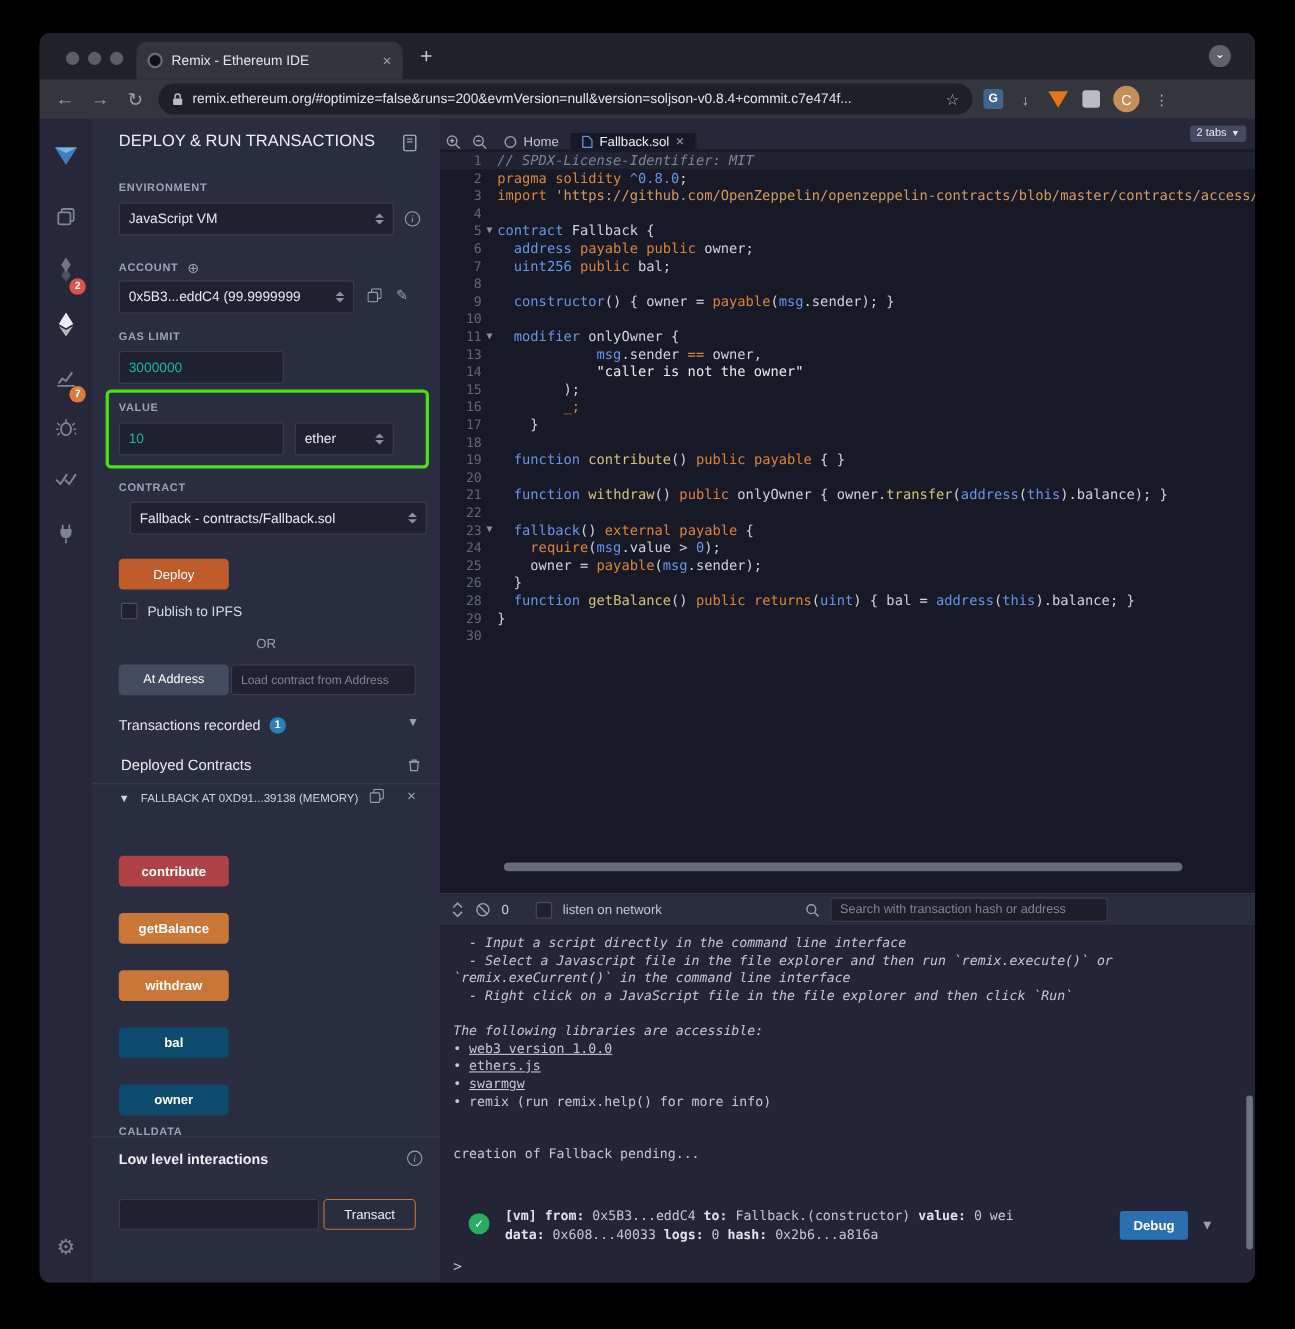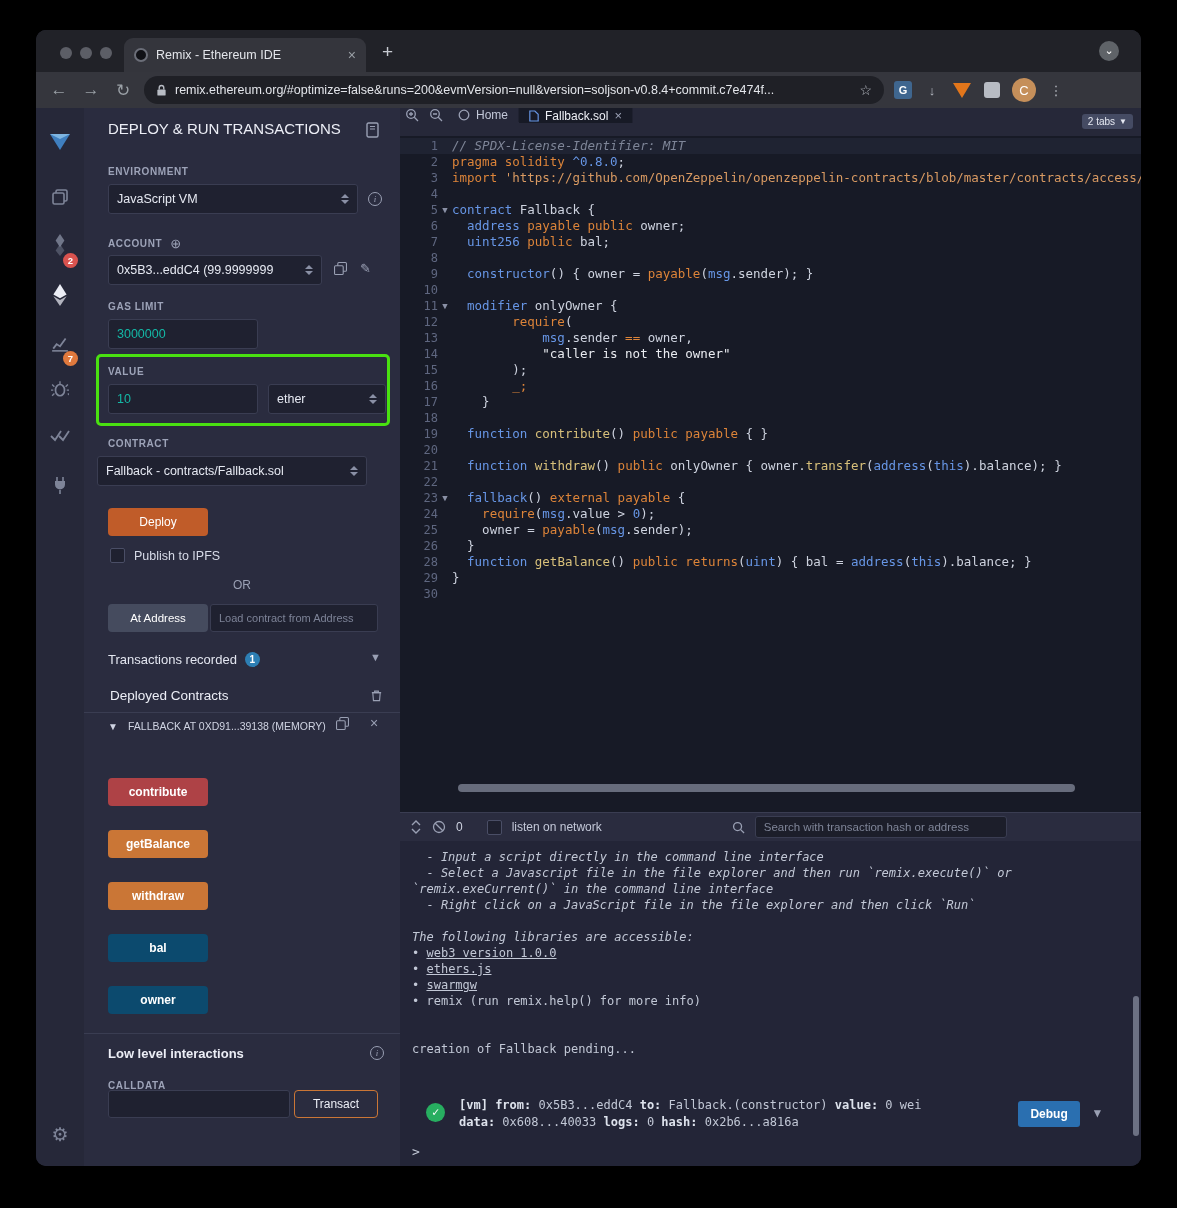--- a/index.html
+++ b/index.html
@@ -51,21 +51,21 @@
 .btn-info{background:#0c4a6e}
 .btn-slate{background:#454b5e;font-size:11.5px}
 .checkbox{width:15px;height:15px;background:#1f2130;border:1px solid #4a4e66;border-radius:2px;display:inline-block}
 .divider{height:1px;background:#3a3d52;width:100%}
 .icbtn{color:#9aa0b4;display:flex;align-items:center}
 .infoi{width:14px;height:14px;border-radius:50%;border:1px solid #9aa0b4;color:#9aa0b4;font-size:9px;text-align:center;line-height:13px;font-style:italic;font-family:"Liberation Serif",serif}
 .greenbox{border:3px solid #49e111;border-radius:5px;pointer-events:none;z-index:5}
 .badge-circ{display:inline-block;min-width:15px;height:15px;border-radius:50%;background:#2d7fb4;color:#fff;font-size:10px;text-align:center;line-height:15px;font-weight:bold}
 
 .editorcol{flex:1;display:flex;flex-direction:column;min-width:0;background:#171a26}
-.edtabs{height:28px;background:#262839;display:flex;align-items:flex-start;flex:none;position:relative}
+.edtabs{height:28px;background:#262839;display:flex;align-items:flex-end;flex:none;position:relative}
 .zoomic{width:24px;display:flex;align-items:center;justify-content:center;color:#9aa0b4}
 .edtab{display:flex;align-items:center;gap:6px;padding:0 10px;font-size:12px;color:#c3c8d8;border-right:1px solid #1f2130}
 .edtab.active{background:#171a26;color:#eef0f6}
 .edtab .x{color:#9aa0b4;font-size:13px}
 .tabcount{position:absolute;right:8px;top:6px;background:#454b63;border-radius:3px;color:#e6e9f2;font-size:10px;padding:2px 6px;display:flex;gap:4px;align-items:center}
 .code{flex:none;height:644px;overflow:hidden;padding-top:2px;font-family:"DejaVu Sans Mono","Liberation Mono",monospace;font-size:12.5px;line-height:16px}
 .cl{display:flex;height:16px;white-space:pre}
 .cl.hl{background:rgba(110,120,160,.10)}
 .gut{width:38px;text-align:right;color:#5f6780;flex:none;font-size:12px}
 .fold{width:14px;text-align:center;color:#8a90a5;flex:none;font-size:9px;line-height:16px}
@@ -241,30 +241,30 @@
             </svg>
       </span>
       <span class="pa icbtn" style="left:276px;top:153px;font-size:13px">✎</span>
 
       <div class="pa plabel" style="left:24px;top:193px">GAS LIMIT</div>
       <input class="pa pinput" style="left: 24px; top: 211px; width: 150px;" value="3000000">
 
       <div class="pa greenbox" style="left:12px;top:246px;width:294px;height:72px"></div>
       <div class="pa plabel" style="left:24px;top:258px">VALUE</div>
       <input class="pa pinput" style="left: 24px; top: 276px; width: 150px;" value="10">
-      <div class="pa sel" style="left:184px;top:276px;width:118px">
+      <div class="pa sel" style="left:184px;top:276px;width:90px">
         <span class="st">ether</span>
         <span class="selarr">
               <i class="up"></i>
               <i class="dn"></i>
             </span>
       </div>
 
       <div class="pa plabel" style="left:24px;top:330px">CONTRACT</div>
-      <div class="pa sel" style="left:13px;top:348px;width:270px">
+      <div class="pa sel" style="left:34px;top:348px;width:270px">
         <span class="st">Fallback - contracts/Fallback.sol</span>
         <span class="selarr">
               <i class="up"></i>
               <i class="dn"></i>
             </span>
       </div>
 
       <button class="pa btn btn-deploy" style="left:24px;top:400px;width:100px">Deploy</button>
 
       <span class="pa checkbox" style="left:26px;top:440px"></span>
@@ -304,21 +304,21 @@
             <button class="btn btn-danger" style="width: 100px; display: block; margin-bottom: 24px; font-weight: bold;">contribute</button>
             <button class="btn btn-warning" style="width: 100px; display: block; margin-bottom: 24px; font-weight: bold;">getBalance</button>
             <button class="btn btn-warning" style="width: 100px; display: block; margin-bottom: 24px; font-weight: bold;">withdraw</button>
             <button class="btn btn-info" style="width: 100px; display: block; margin-bottom: 24px; font-weight: bold;">bal</button>
             <button class="btn btn-info" style="width: 100px; display: block; margin-bottom: 24px; font-weight: bold;">owner</button>
           </div>
 
       <div class="pa divider" style="left:0;top:925px"></div>
       <div class="pa" style="left:24px;top:938px;font-size:13px;font-weight:bold;color:#eceef6">Low level interactions</div>
       <span class="pa infoi" style="left:286px;top:938px">i</span>
-      <div class="pa plabel" style="left:24px;top:972px">CALLDATA</div>
+      <div class="pa plabel" style="left:24px;top:916px">CALLDATA</div>
       <input class="pa pinput" style="left: 24px; top: 982px; width: 182px; height: 28px;">
       <button class="pa btn" style="left:210px;top:982px;width:84px;background:#2a2c3f;border:1px solid #ca7636;color:#eceef6">Transact</button>
     </div>
 
     <div class="editorcol">
       <div class="edtabs">
         <span class="zoomic">
           <svg width="14" height="14" viewBox="0 0 14 14">
                 <circle cx="6" cy="6" r="4.3" fill="none" stroke="currentColor" stroke-width="1.3"></circle>
                 <path d="M9.3 9.3L13 13M4 6h4M6 4v4" stroke="currentColor" stroke-width="1.3"></path>
@@ -354,21 +354,20 @@
             <div class="cl"><span class="gut">2</span><span class="fold"></span><span class="src"><span class="tk-kw">pragma solidity</span><span class="tk-num"> ^0.8.0</span><span class="tk-pl">;</span></span></div>
             <div class="cl"><span class="gut">3</span><span class="fold"></span><span class="src"><span class="tk-kw">import</span><span class="tk-pl"> </span><span class="tk-str">'https://github.com/OpenZeppelin/openzeppelin-contracts/blob/master/contracts/access/Own</span></span></div>
             <div class="cl"><span class="gut">4</span><span class="fold"></span><span class="src"></span></div>
             <div class="cl"><span class="gut">5</span><span class="fold">▼</span><span class="src"><span class="tk-type">contract</span><span class="tk-pl"> Fallback {</span></span></div>
             <div class="cl"><span class="gut">6</span><span class="fold"></span><span class="src"><span class="tk-pl">  </span><span class="tk-type">address</span><span class="tk-pl"> </span><span class="tk-kw">payable</span><span class="tk-pl"> </span><span class="tk-kw">public</span><span class="tk-pl"> owner;</span></span></div>
             <div class="cl"><span class="gut">7</span><span class="fold"></span><span class="src"><span class="tk-pl">  </span><span class="tk-type">uint256</span><span class="tk-pl"> </span><span class="tk-kw">public</span><span class="tk-pl"> bal;</span></span></div>
             <div class="cl"><span class="gut">8</span><span class="fold"></span><span class="src"></span></div>
             <div class="cl"><span class="gut">9</span><span class="fold"></span><span class="src"><span class="tk-pl">  </span><span class="tk-type">constructor</span><span class="tk-pl">() { owner = </span><span class="tk-kw">payable</span><span class="tk-pl">(</span><span class="tk-type">msg</span><span class="tk-pl">.sender); }</span></span></div>
             <div class="cl"><span class="gut">10</span><span class="fold"></span><span class="src"></span></div>
             <div class="cl"><span class="gut">11</span><span class="fold">▼</span><span class="src"><span class="tk-pl">  </span><span class="tk-type">modifier</span><span class="tk-pl"> onlyOwner {</span></span></div>
-            <div class="cl"><span class="gut">12</span><span class="fold"></span><span class="src"><span class="tk-pl">        </span><span class="tk-kw">require</span><span class="tk-pl">(</span></span></div>
             <div class="cl"><span class="gut">13</span><span class="fold"></span><span class="src"><span class="tk-pl">            </span><span class="tk-type">msg</span><span class="tk-pl">.sender </span><span class="tk-kw">==</span><span class="tk-pl"> owner,</span></span></div>
             <div class="cl"><span class="gut">14</span><span class="fold"></span><span class="src"><span class="tk-pl">            </span><span class="tk-str2">"caller is not the owner"</span></span></div>
             <div class="cl"><span class="gut">15</span><span class="fold"></span><span class="src"><span class="tk-pl">        );</span></span></div>
             <div class="cl"><span class="gut">16</span><span class="fold"></span><span class="src"><span class="tk-pl">        </span><span class="tk-kw">_;</span></span></div>
             <div class="cl"><span class="gut">17</span><span class="fold"></span><span class="src"><span class="tk-pl">    }</span></span></div>
             <div class="cl"><span class="gut">18</span><span class="fold"></span><span class="src"></span></div>
             <div class="cl"><span class="gut">19</span><span class="fold"></span><span class="src"><span class="tk-pl">  </span><span class="tk-type">function</span><span class="tk-pl"> </span><span class="tk-fn">contribute</span><span class="tk-pl">() </span><span class="tk-kw">public</span><span class="tk-pl"> </span><span class="tk-kw">payable</span><span class="tk-pl"> { }</span></span></div>
             <div class="cl"><span class="gut">20</span><span class="fold"></span><span class="src"></span></div>
             <div class="cl"><span class="gut">21</span><span class="fold"></span><span class="src"><span class="tk-pl">  </span><span class="tk-type">function</span><span class="tk-pl"> </span><span class="tk-fn">withdraw</span><span class="tk-pl">() </span><span class="tk-kw">public</span><span class="tk-pl"> onlyOwner { owner.</span><span class="tk-fn">transfer</span><span class="tk-pl">(</span><span class="tk-type">address</span><span class="tk-pl">(</span><span class="tk-type">this</span><span class="tk-pl">).balance); }</span></span></div>
             <div class="cl"><span class="gut">22</span><span class="fold"></span><span class="src"></span></div>

